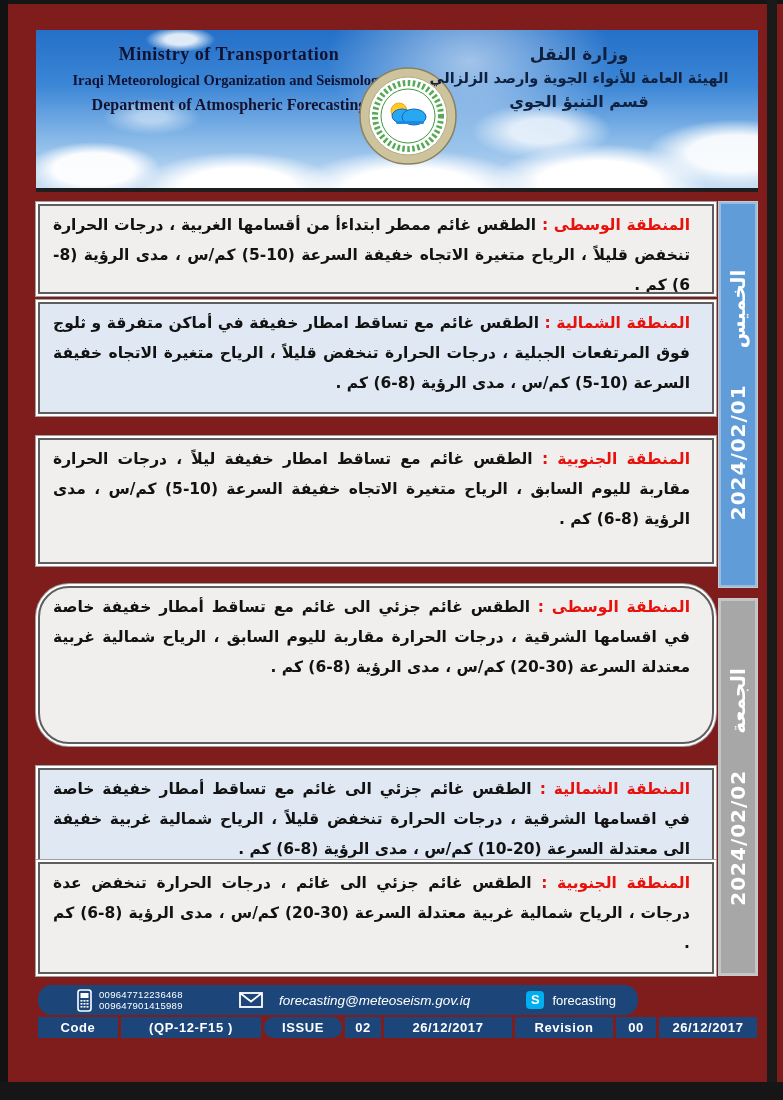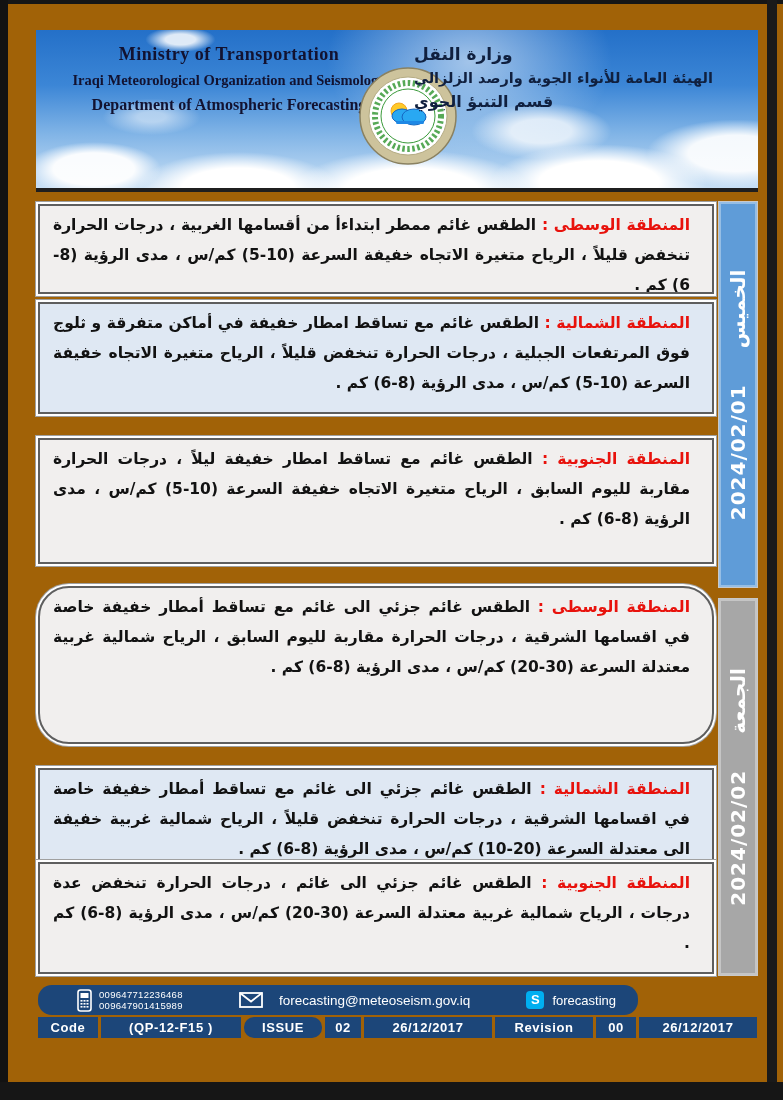--- a/index.html
+++ b/index.html
@@ -1,16 +1,16 @@
 <!DOCTYPE html>
 <html lang="ar"><head>
 <meta charset="utf-8">
 <style>
   html,body{margin:0;padding:0;background:#ffffff;}
-  .page{position:relative;width:783px;height:1100px;background:#a16207;overflow:hidden;
+  .page{position:relative;width:783px;height:1100px;background:#7f1d1d;overflow:hidden;
         font-family:"DejaVu Sans",sans-serif;}
   
   .edge-top{position:absolute;left:0;top:0;width:783px;height:4px;background:#161616;}
   .edge-left{position:absolute;left:0;top:0;width:8px;height:1100px;background:#121212;}
   .edge-right{position:absolute;left:767px;top:0;width:10px;height:1100px;background:#1a1a1a;}
   .edge-bottom{position:absolute;left:0;top:1082px;width:783px;height:18px;background:#161616;}
 
   
   .header{position:absolute;left:36px;top:30px;width:722px;height:158px;
     border-bottom:4px solid #1f1f1f;
@@ -23,21 +23,21 @@
       radial-gradient(120px 45px at 97% 78%, rgba(255,255,255,.92) 40%, rgba(255,255,255,0) 75%),
       radial-gradient(100px 40px at 70% 64%, rgba(255,255,255,.75) 30%, rgba(255,255,255,0) 70%),
       radial-gradient(70px 26px at 16% 55%, rgba(255,255,255,.5) 20%, rgba(255,255,255,0) 70%),
       radial-gradient(230px 160px at 60% 20%, rgba(255,255,255,.55), rgba(255,255,255,0) 62%),
       linear-gradient(180deg,#2470c8 0%,#3c86d6 35%,#7fb3e6 65%,#c9e0f5 100%);}
   .hdr-en{position:absolute;left:18px;top:14px;width:350px;text-align:center;
     font-family:"Liberation Serif",serif;font-weight:bold;color:#121230;}
   .hdr-en .l1{font-size:18px;letter-spacing:.5px;}
   .hdr-en .l2{font-size:14.5px;margin-top:7px;}
   .hdr-en .l3{font-size:16px;margin-top:7px;}
-  .hdr-ar{position:absolute;right:14px;top:14px;width:330px;text-align:left;direction:rtl;
+  .hdr-ar{position:absolute;right:14px;top:14px;width:330px;text-align:center;direction:rtl;
     font-weight:bold;color:#10203f;}
   .hdr-ar .l1{font-size:17px;}
   .hdr-ar .l2{font-size:14.5px;margin-top:6px;}
   .hdr-ar .l3{font-size:16px;margin-top:6px;}
   .logo{position:absolute;left:322px;top:36px;width:100px;height:100px;}
 
   
   .fc-box{position:absolute;left:38px;width:676px;box-sizing:border-box;
     border:2px solid #5e5e5e;box-shadow:0 0 0 2px #ffffff,0 0 0 3px #a0a0a0;
     padding:5px 22px 0 13px;direction:rtl;text-align:justify;overflow:hidden;
@@ -60,28 +60,28 @@
   .day-bar .rot{position:absolute;top:50%;left:50%;transform:translate(-50%,-50%) rotate(-90deg);
     white-space:nowrap;direction:rtl;display:flex;gap:36px;align-items:center;
     color:#ffffff;font-weight:bold;font-size:20px;letter-spacing:1px;}
 
   
   .contact-bar{position:absolute;left:38px;top:985px;width:600px;height:30px;background:#1c4679;
     display:flex;align-items:center;justify-content:space-between;color:#fff;
     padding:0 22px 0 39px;box-sizing:border-box;font-family:"Liberation Sans",sans-serif;border-radius:14px;}
   .phone-block{display:flex;align-items:center;gap:7px;}
   .phone-nums{font-size:9.5px;line-height:1.2;letter-spacing:.3px;}
-  .mail-block{display:flex;align-items:center;gap:16px;font-size:13.5px;}
+  .mail-block{display:flex;align-items:center;gap:16px;font-size:13.5px;font-style:italic;}
   .skype-block{display:flex;align-items:center;gap:8px;font-size:13px;}
   .skype-badge{width:18px;height:18px;border-radius:4px;background:#00aff0;color:#fff;
     font-weight:bold;font-size:13px;line-height:18px;text-align:center;font-family:"Liberation Sans",sans-serif;}
   .code-row{position:absolute;left:38px;top:1017px;width:719px;height:21px;display:flex;gap:3px;}
   .code-cell{background:#1c4679;color:#fff;font-family:"Liberation Sans",sans-serif;font-weight:bold;
     font-size:13px;line-height:21px;text-align:center;letter-spacing:.6px;box-sizing:border-box;}
-  .w1{width:60px;} .w2{width:140px;} .w3{width:78px;border-radius:10px;} .w4{width:36px;}
+  .w1{width:80px;} .w2{width:140px;} .w3{width:78px;border-radius:10px;} .w4{width:36px;}
   .w5{width:128px;} .w6{width:98px;} .w7{width:40px;} .w8{flex:1;}
 </style>
 </head>
 <body>
 
 <div class="page">
   <div class="edge-top"></div>
   <div class="edge-left"></div>
   <div class="edge-right"></div>
   <div class="edge-bottom"></div>

